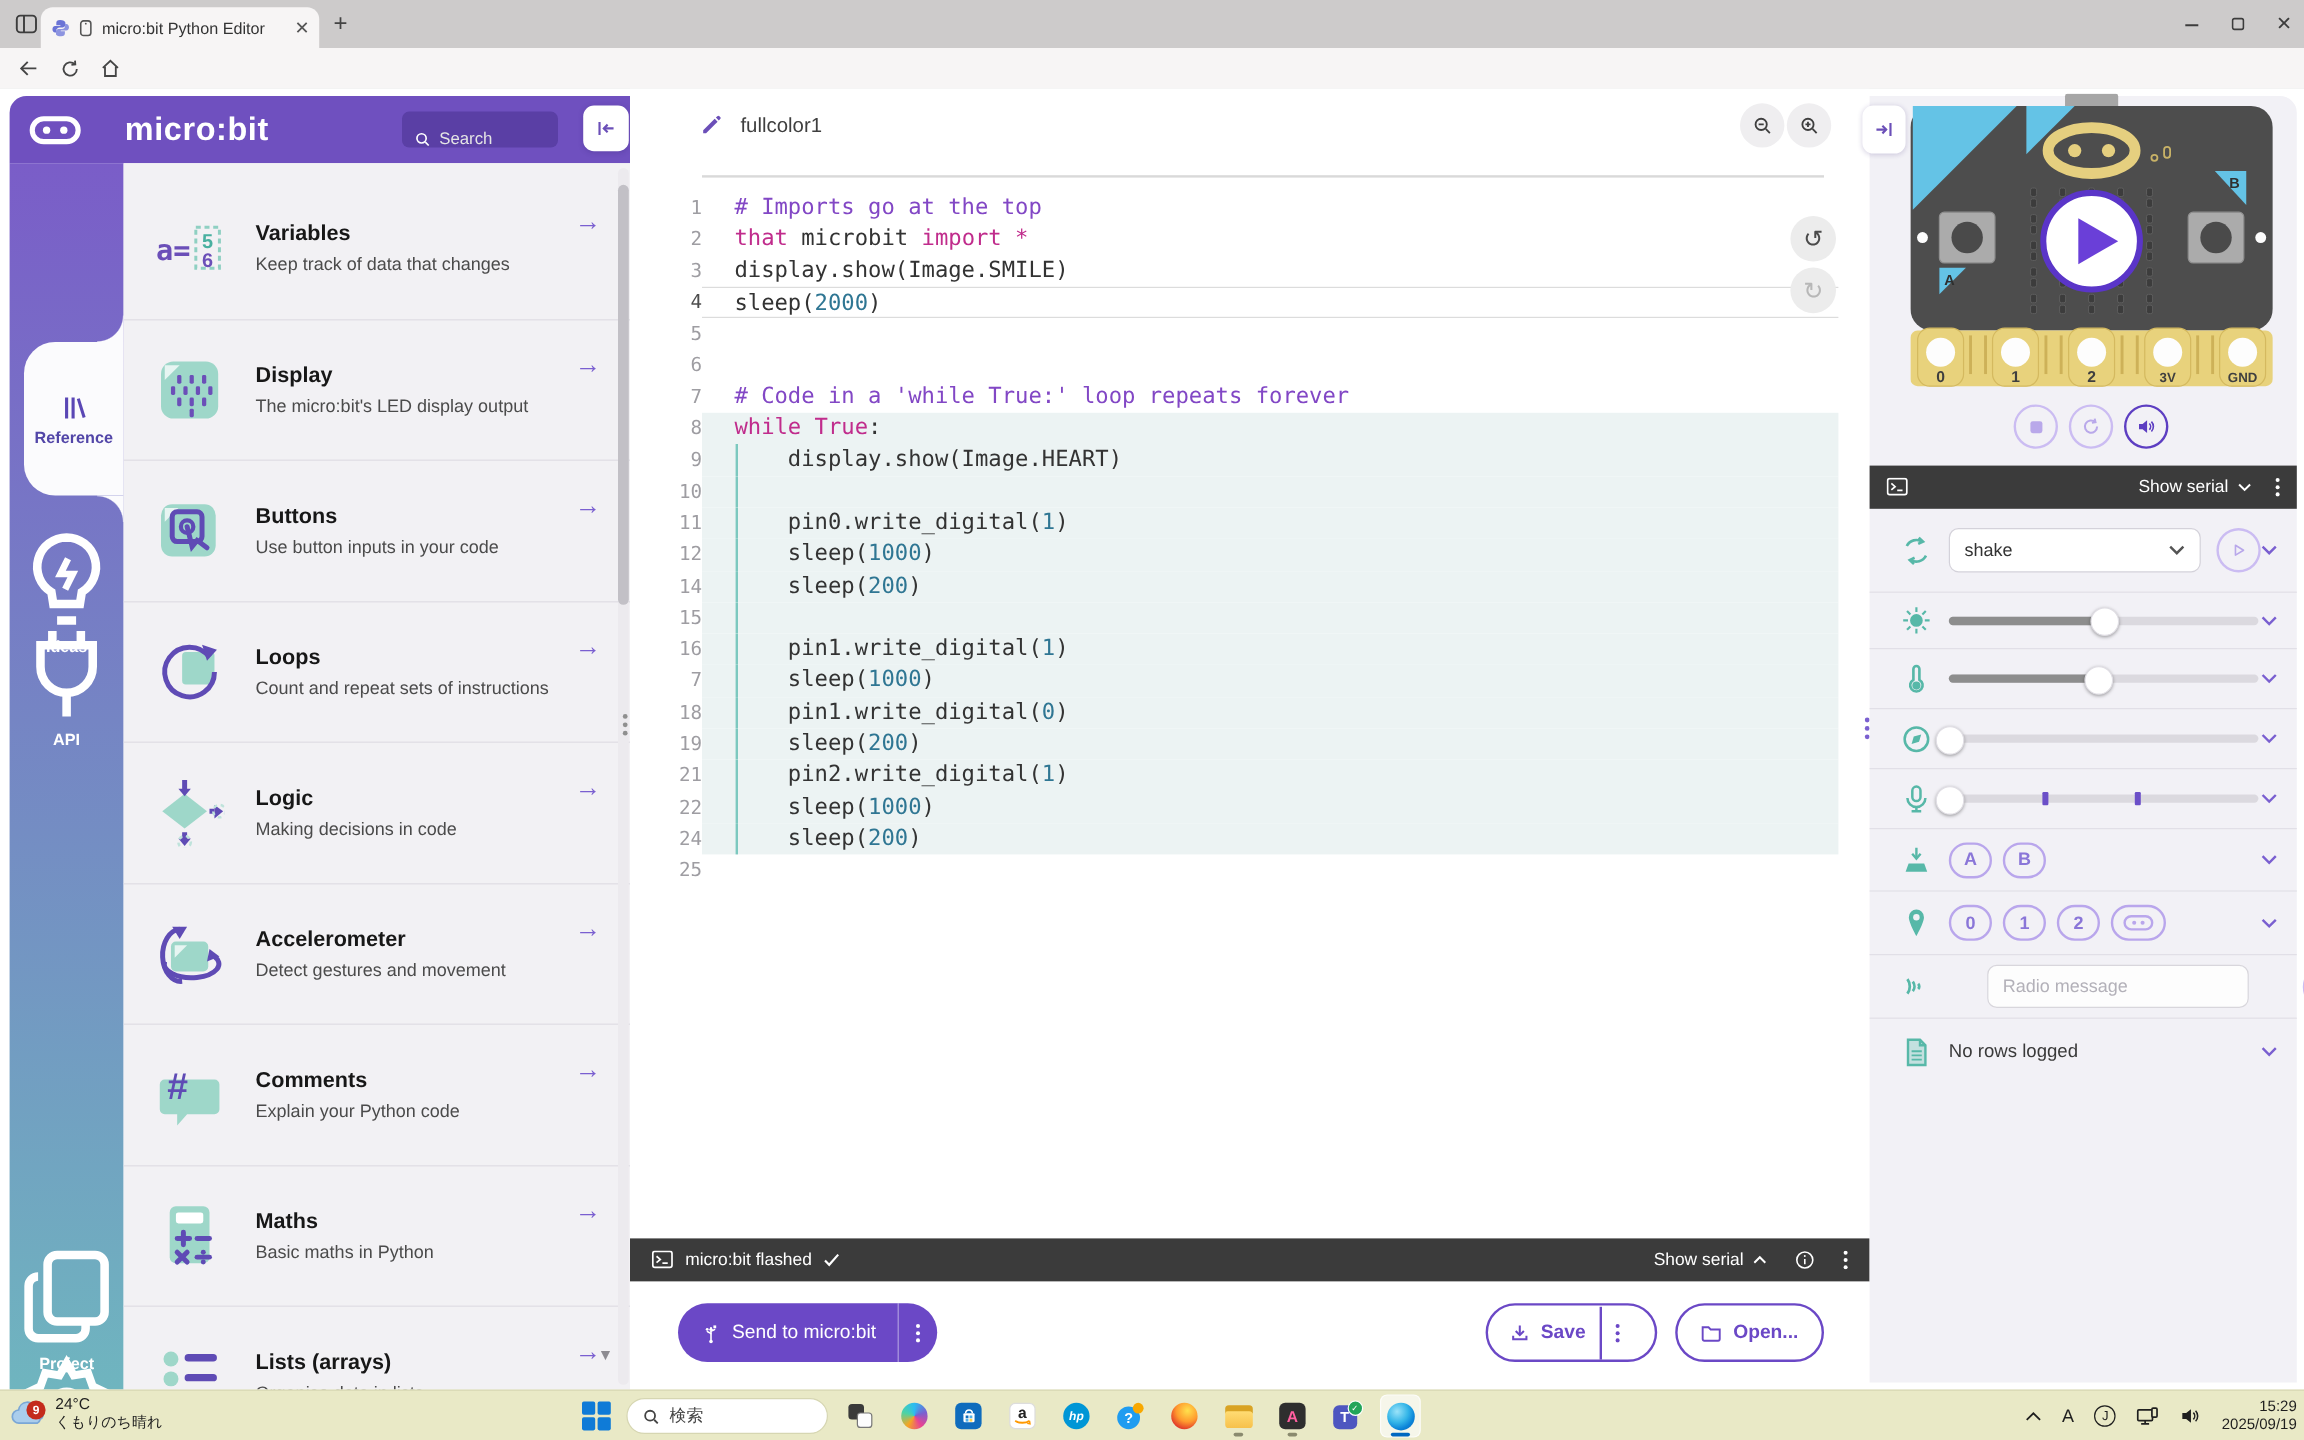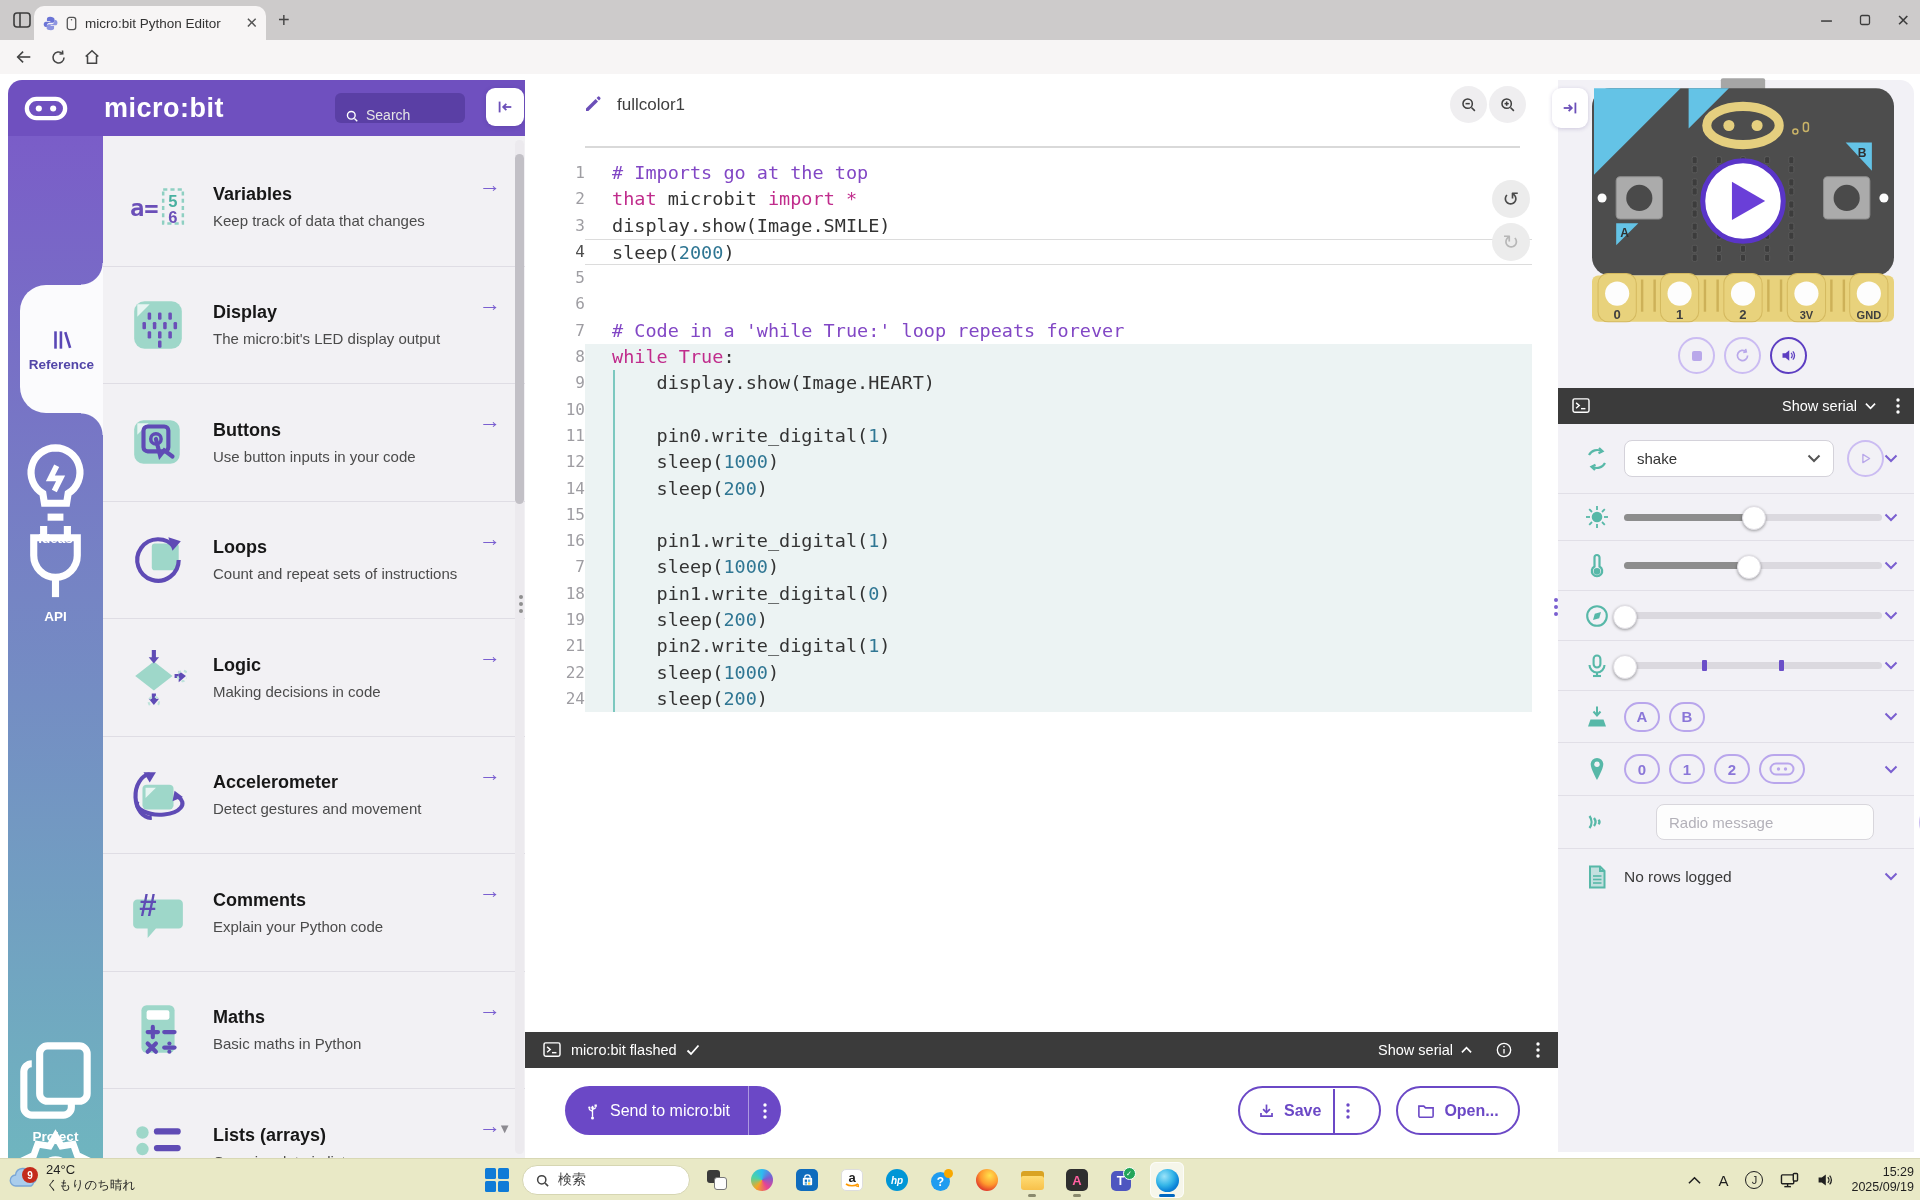--- a/index.html
+++ b/index.html
@@ -614,20 +614,24 @@
           <span class="lt"><span class="tok-p">    pin2.write_digital(</span><span class="tok-num">1</span><span class="tok-p">)</span></span>
         </div>
         <div class="cl hl guide">
           <span class="ln">22</span>
           <span class="lt"><span class="tok-p">    sleep(</span><span class="tok-num">1000</span><span class="tok-p">)</span></span>
         </div>
         <div class="cl hl guide">
           <span class="ln">24</span>
           <span class="lt"><span class="tok-p">    sleep(</span><span class="tok-num">200</span><span class="tok-p">)</span></span>
         </div>
+        <div class="cl">
+          <span class="ln">25</span>
+          <span class="lt"></span>
+        </div>
       </div>
     <div id="undo-redo">
       <button class="urbtn">↺</button>
       <button class="urbtn disabled">↻</button>
     </div>
     <div id="ed-serial" class="darkbar">
       <span>
           <svg width="18" height="16" viewBox="0 0 20 18" fill="none" stroke="#fff" stroke-width="1.6">
             <rect x="1" y="1" width="18" height="15" rx="2"></rect>
             <polyline points="4.5,5.5 8,8.5 4.5,11.5"></polyline>

